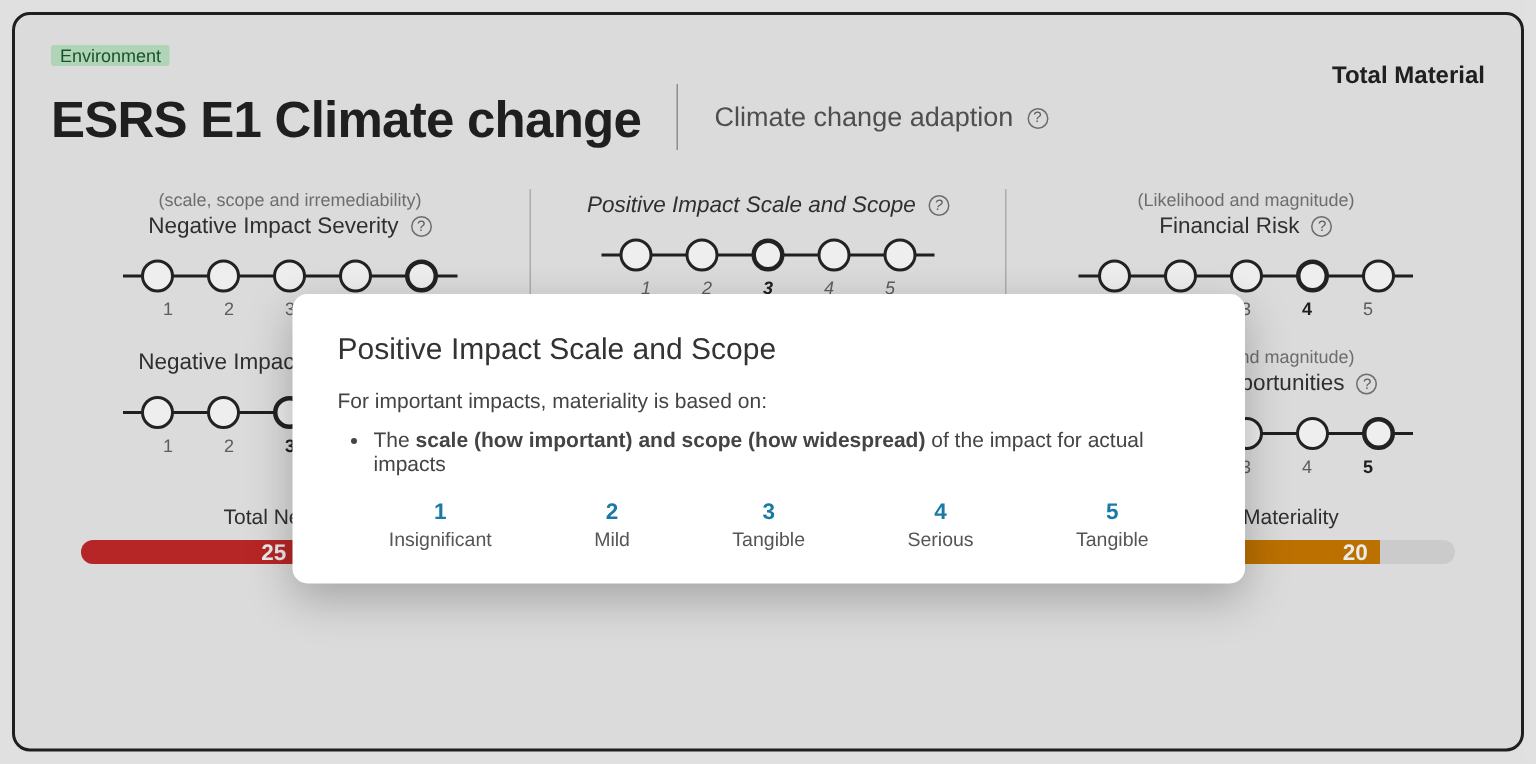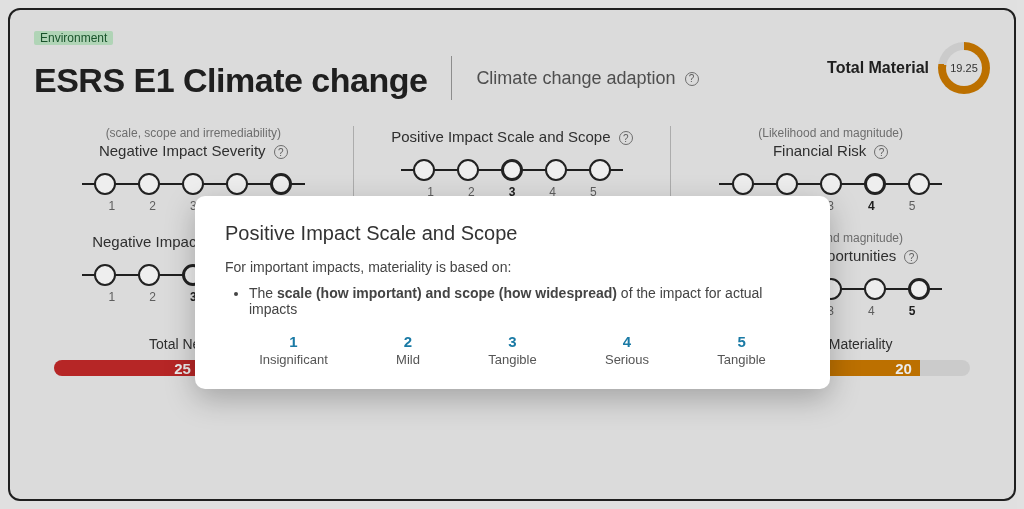--- a/index.html
+++ b/index.html
@@ -104,20 +104,21 @@
     row-gap: 18px;
     margin-top: 26px;
   }
   .grid .col {
     padding: 0 20px;
     text-align: center;
   }
   .grid .col:nth-child(2), .grid .col:nth-child(5) {
     border-left: 1px solid #bbb;
     border-right: 1px solid #bbb;
+    font-style: italic;
   }
   .sub-label {
     font-size: 12px;
     color: #777;
   }
   .metric-title {
     font-size: 15px;
     color: #333;
     margin-top: 2px;
   }
@@ -230,23 +231,20 @@
     <div class="title-block">
       <div class="main-title">ESRS E1 Climate change</div>
     </div>
     <div class="divider"></div>
     <div class="subtitle">
       <span>Climate change adaption</span>
       <span class="help-icon">?</span>
     </div>
     <div class="total-block">
       <span class="total-label">Total Material</span>
-      <div class="donut">
-        <span class="donut-value">19.25</span>
-      </div>
     </div>
   </div>
 
   <div class="grid" id="grid">
       <div class="col">
     <div class="sub-label">(scale, scope and irremediability)</div>
     <div class="metric-title">Negative Impact Severity <span class="help-icon">?</span></div>
     <div class="scale">
           <div class="dot"></div>
           <div class="dot"></div>

